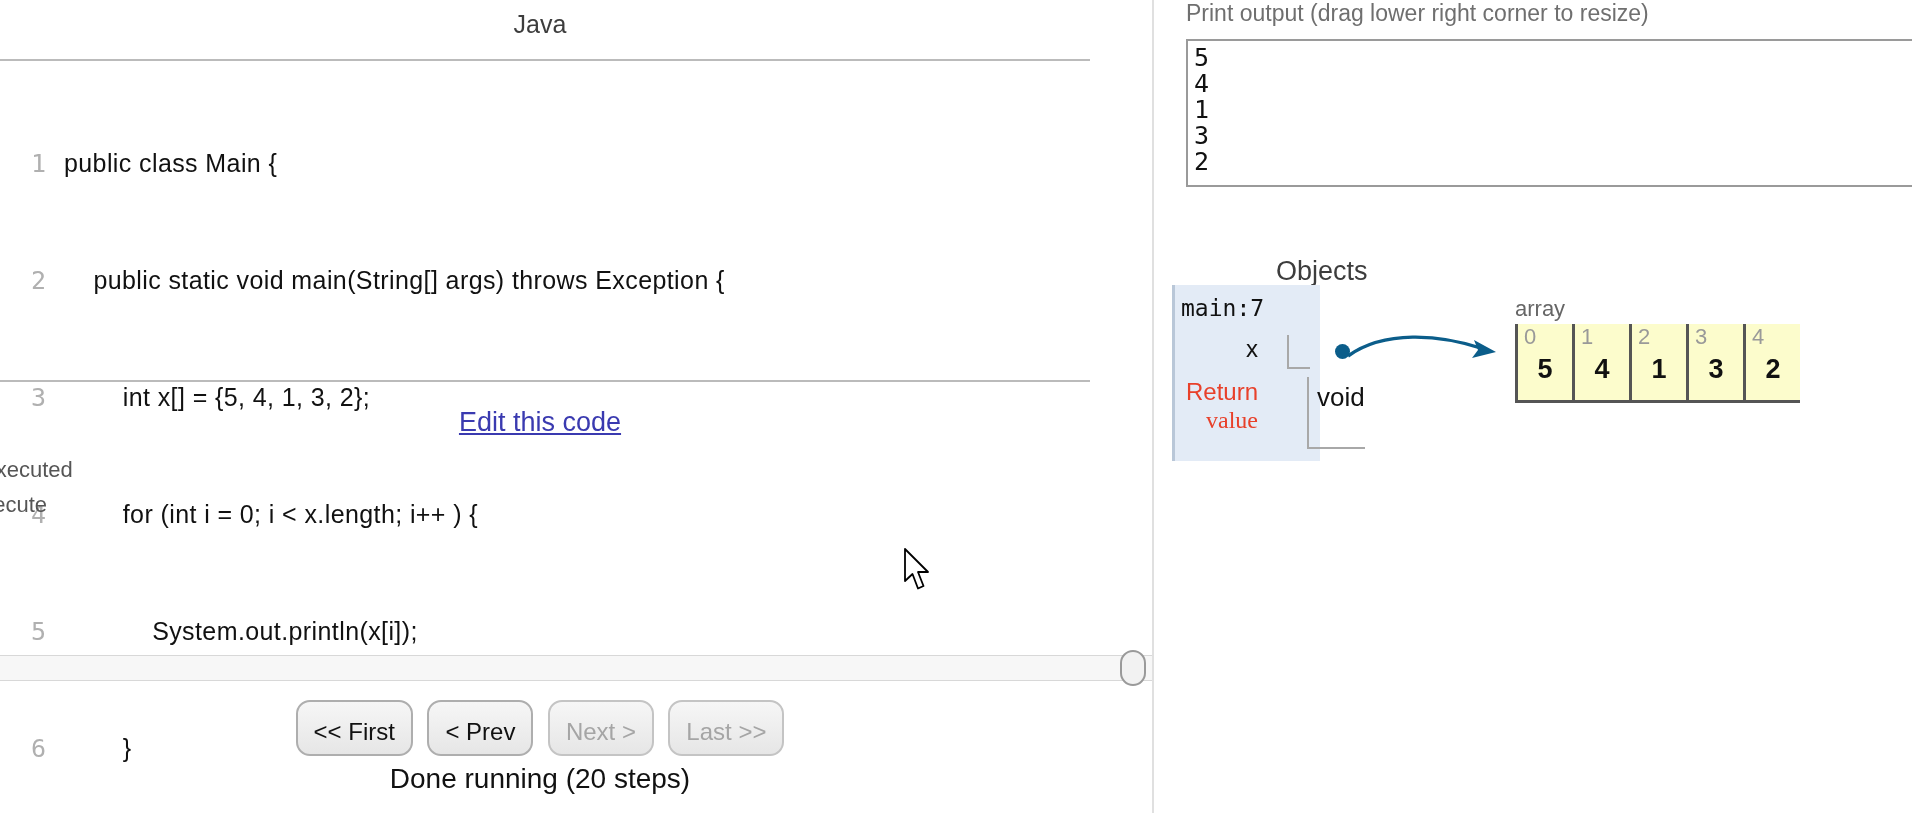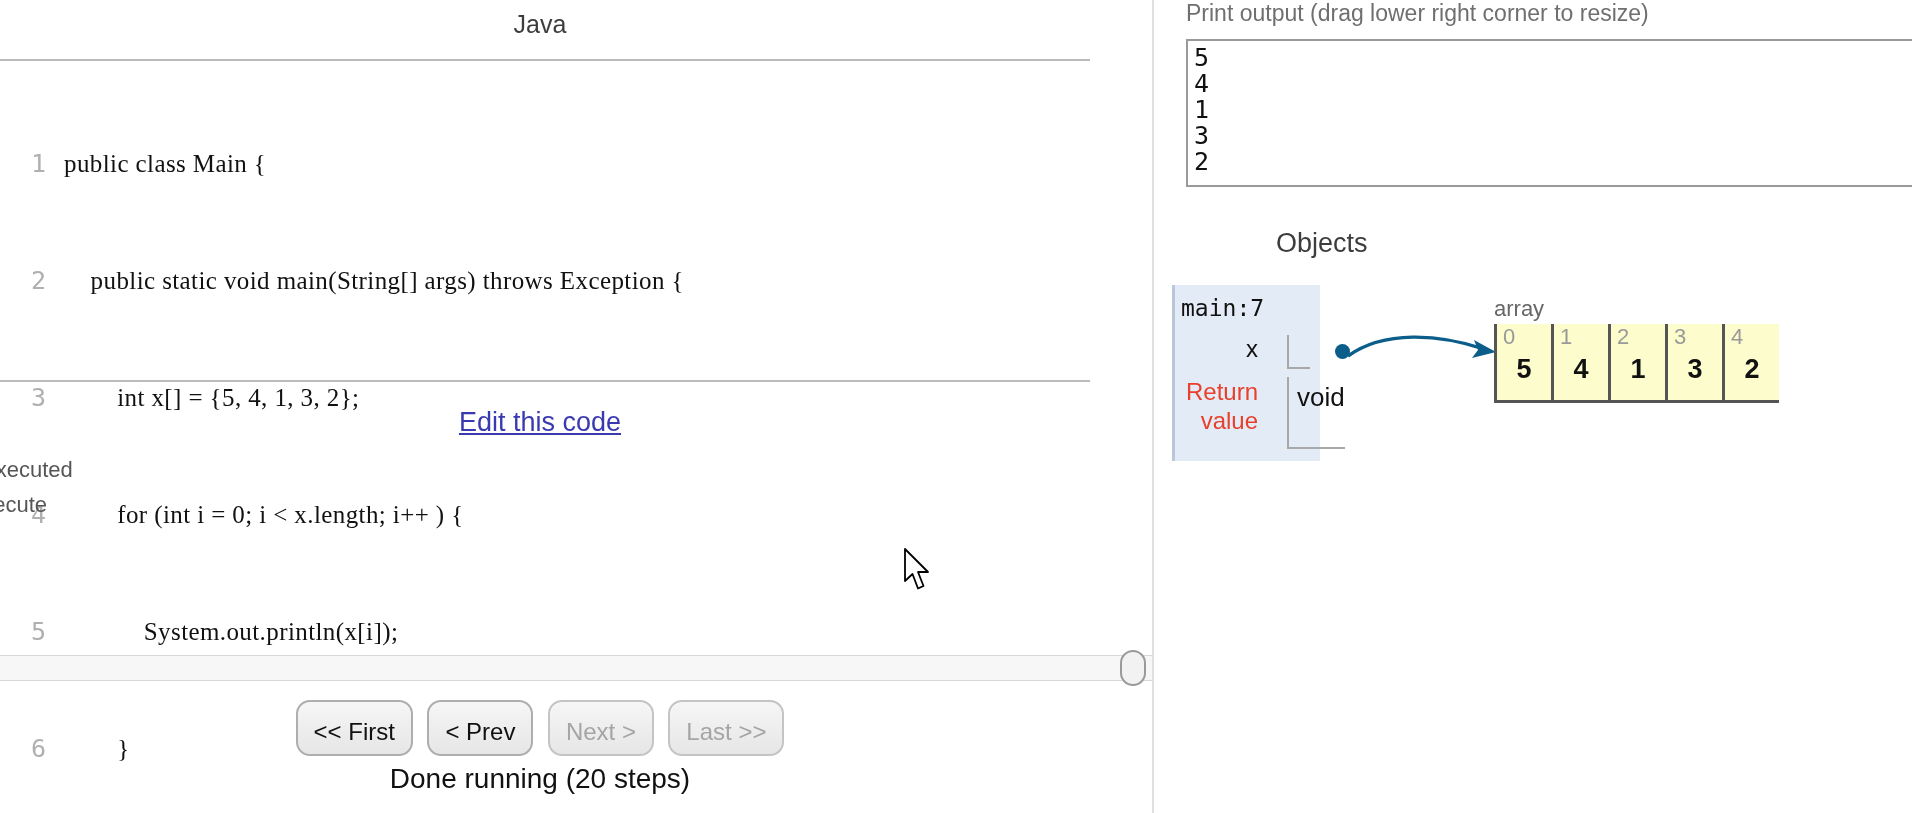--- a/index.html
+++ b/index.html
@@ -74,21 +74,21 @@
     text-align: right;
     color: #b0b0b0;
     font-family: "DejaVu Sans Mono", monospace;
     font-size: 25px;
   }
 
   .codetext {
     display: inline-block;
     margin-left: 18px;
     color: #111111;
-    font-family: Liberation Serif, serif;
+    font-family: Liberation Sans, sans-serif;
     font-size: 25px;
     letter-spacing: 0.4px;
   }
 
   #code-rule-bottom {
     position: absolute;
     left: -40px;
     top: 380px;
     width: 1130px;
     height: 2px;
@@ -234,20 +234,21 @@
     color: #111111;
     white-space: pre;
   }
 
   .col-heading {
     position: absolute;
     font-size: 27px;
     color: #3d3d3d;
     font-family: "Liberation Sans", sans-serif;
     white-space: nowrap;
+    margin-top: 28px;
   }
   #heading-objects { left: 1320px; top: 228px; }
 
   .frame {
     position: absolute;
     left: 1972px;
     top: 285px;
     width: 186px;
     background: #e3ebf6;
     border-left: 3px solid #b9c7d8;
@@ -308,20 +309,21 @@
 
   
   #arrow-svg {
     position: absolute;
     pointer-events: none;
   }
 
   
   #array-obj {
     position: absolute;
+    margin-left: 21px;
   }
   #array-label {
     font-size: 22px;
     color: #666666;
     font-family: "Liberation Sans", sans-serif;
     margin-bottom: 2px;
   }
   #array-cells {
     display: flex;
     border-bottom: 3px solid #555555;
@@ -430,24 +432,24 @@
     <div class="col-heading" id="heading-objects" style="left: 122px;">Objects</div>
 
     <div class="frame" id="frame-main" style="left: 18px; top: 285px; width: 148px;">
       <div class="frame-title">main:7</div>
 
       <div class="frame-var-row">
         <div class="var-name">x</div>
         <div class="var-value-cell"></div>
       </div>
 
-      <div class="frame-var-row" style="margin-top:8px;">
+      <div class="frame-var-row" style="margin-top:8px;gap:20px;">
         <div class="var-name return-label">
             <span style="display:block;">Return</span>
-            <span style="display:block;">value</span>
+            <span style="display:block;font-family:Liberation Serif, serif;">value</span>
           </div>
         <div class="var-value-cell" style="min-height:72px;">
           <span class="var-value-text">void</span>
         </div>
       </div>
     </div>
 
     <div id="ptr-dot" style="left: 181px; top: 344px;"></div>
 
     <svg id="arrow-svg" width="160" height="70" style="left: 190px; top: 316px;" viewBox="0 0 160 70">

